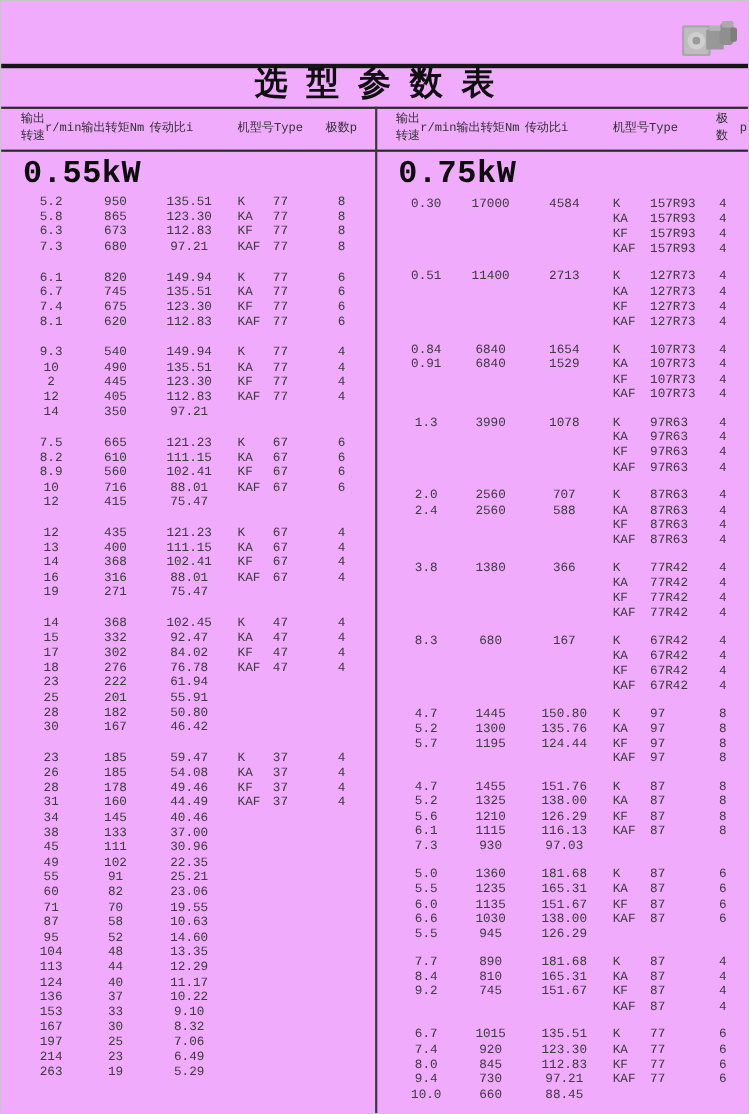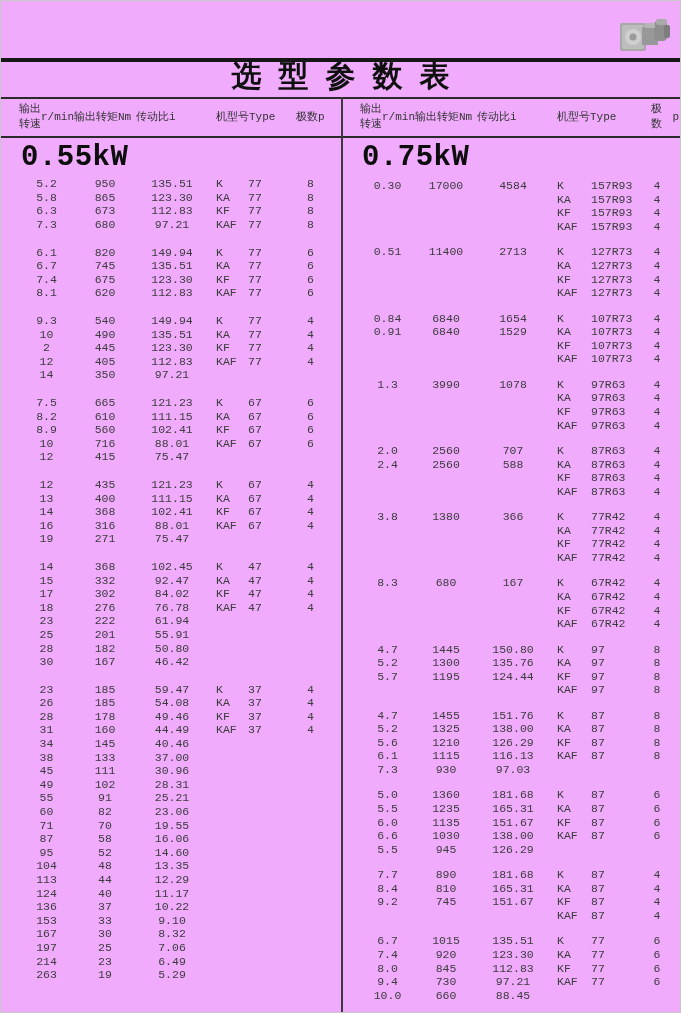--- a/index.html
+++ b/index.html
@@ -445,21 +445,21 @@
         <span class="cell c-speed">45</span>
         <span class="cell c-torque">111</span>
         <span class="cell c-ratio">30.96</span>
         <span class="cell c-letter"></span>
         <span class="cell c-model"></span>
         <span class="cell c-p"></span>
       </div>
       <div class="trow">
         <span class="cell c-speed">49</span>
         <span class="cell c-torque">102</span>
-        <span class="cell c-ratio">28.31</span>
+        <span class="cell c-ratio">22.35</span>
         <span class="cell c-letter"></span>
         <span class="cell c-model"></span>
         <span class="cell c-p"></span>
       </div>
       <div class="trow">
         <span class="cell c-speed">55</span>
         <span class="cell c-torque">91</span>
         <span class="cell c-ratio">25.21</span>
         <span class="cell c-letter"></span>
         <span class="cell c-model"></span>
@@ -477,21 +477,21 @@
         <span class="cell c-speed">71</span>
         <span class="cell c-torque">70</span>
         <span class="cell c-ratio">19.55</span>
         <span class="cell c-letter"></span>
         <span class="cell c-model"></span>
         <span class="cell c-p"></span>
       </div>
       <div class="trow">
         <span class="cell c-speed">87</span>
         <span class="cell c-torque">58</span>
-        <span class="cell c-ratio">16.06</span>
+        <span class="cell c-ratio">10.63</span>
         <span class="cell c-letter"></span>
         <span class="cell c-model"></span>
         <span class="cell c-p"></span>
       </div>
       <div class="trow">
         <span class="cell c-speed">95</span>
         <span class="cell c-torque">52</span>
         <span class="cell c-ratio">14.60</span>
         <span class="cell c-letter"></span>
         <span class="cell c-model"></span>

